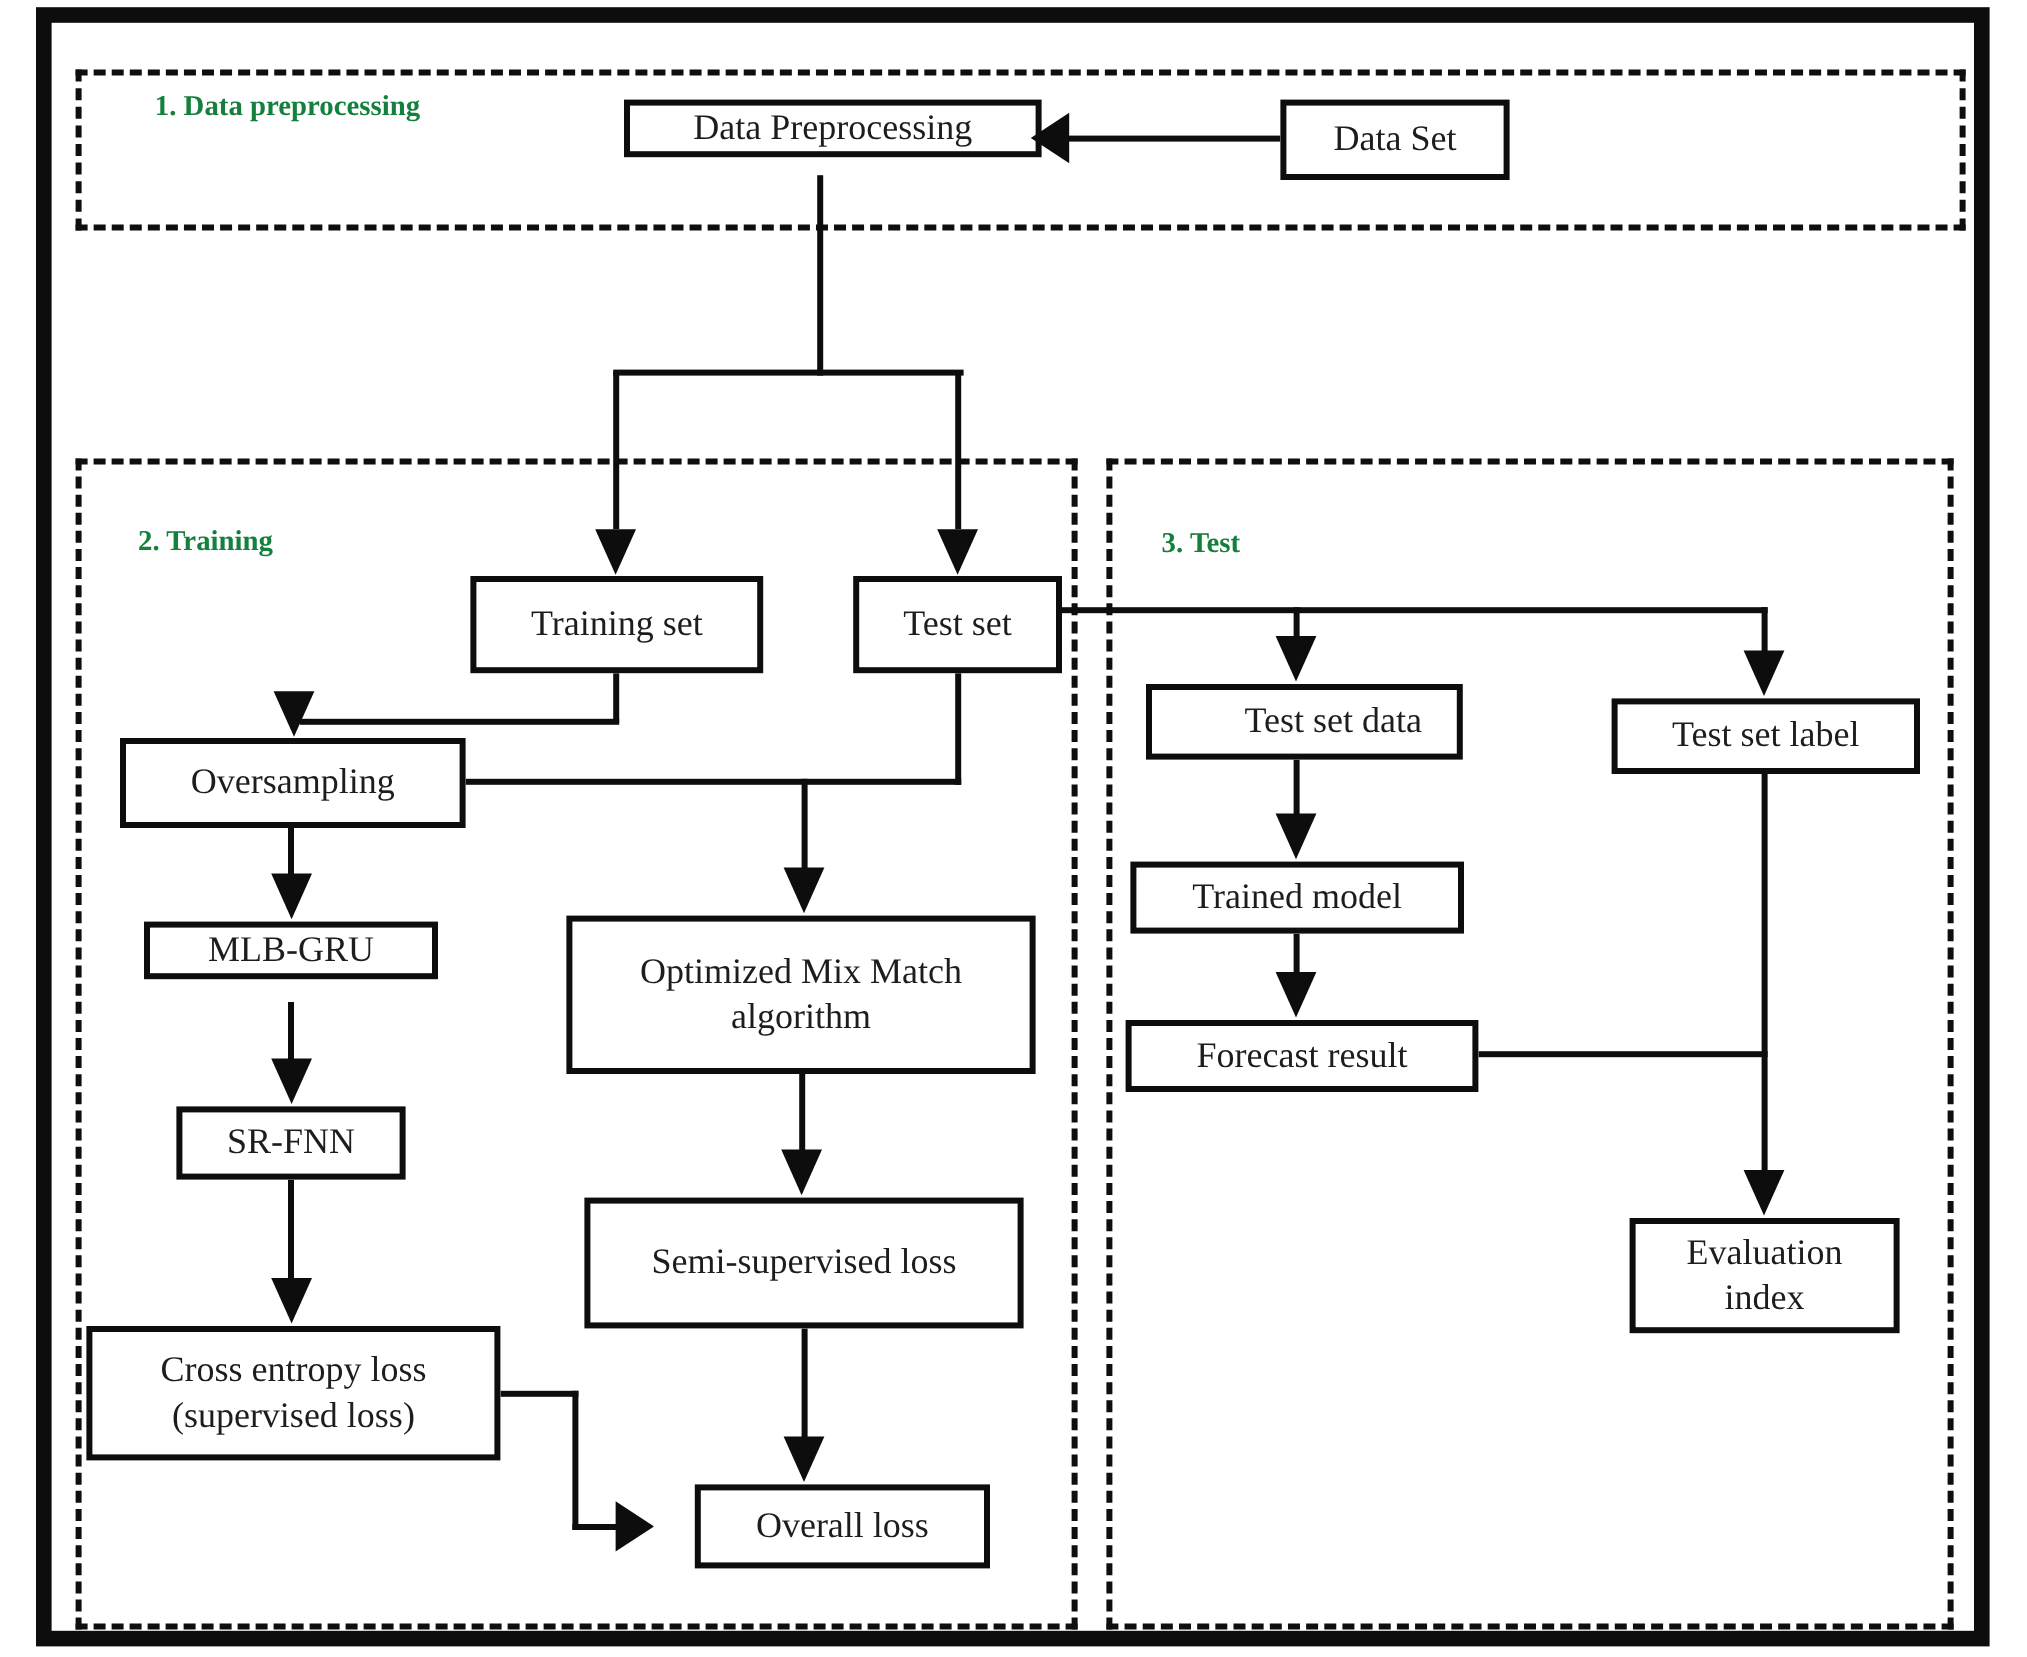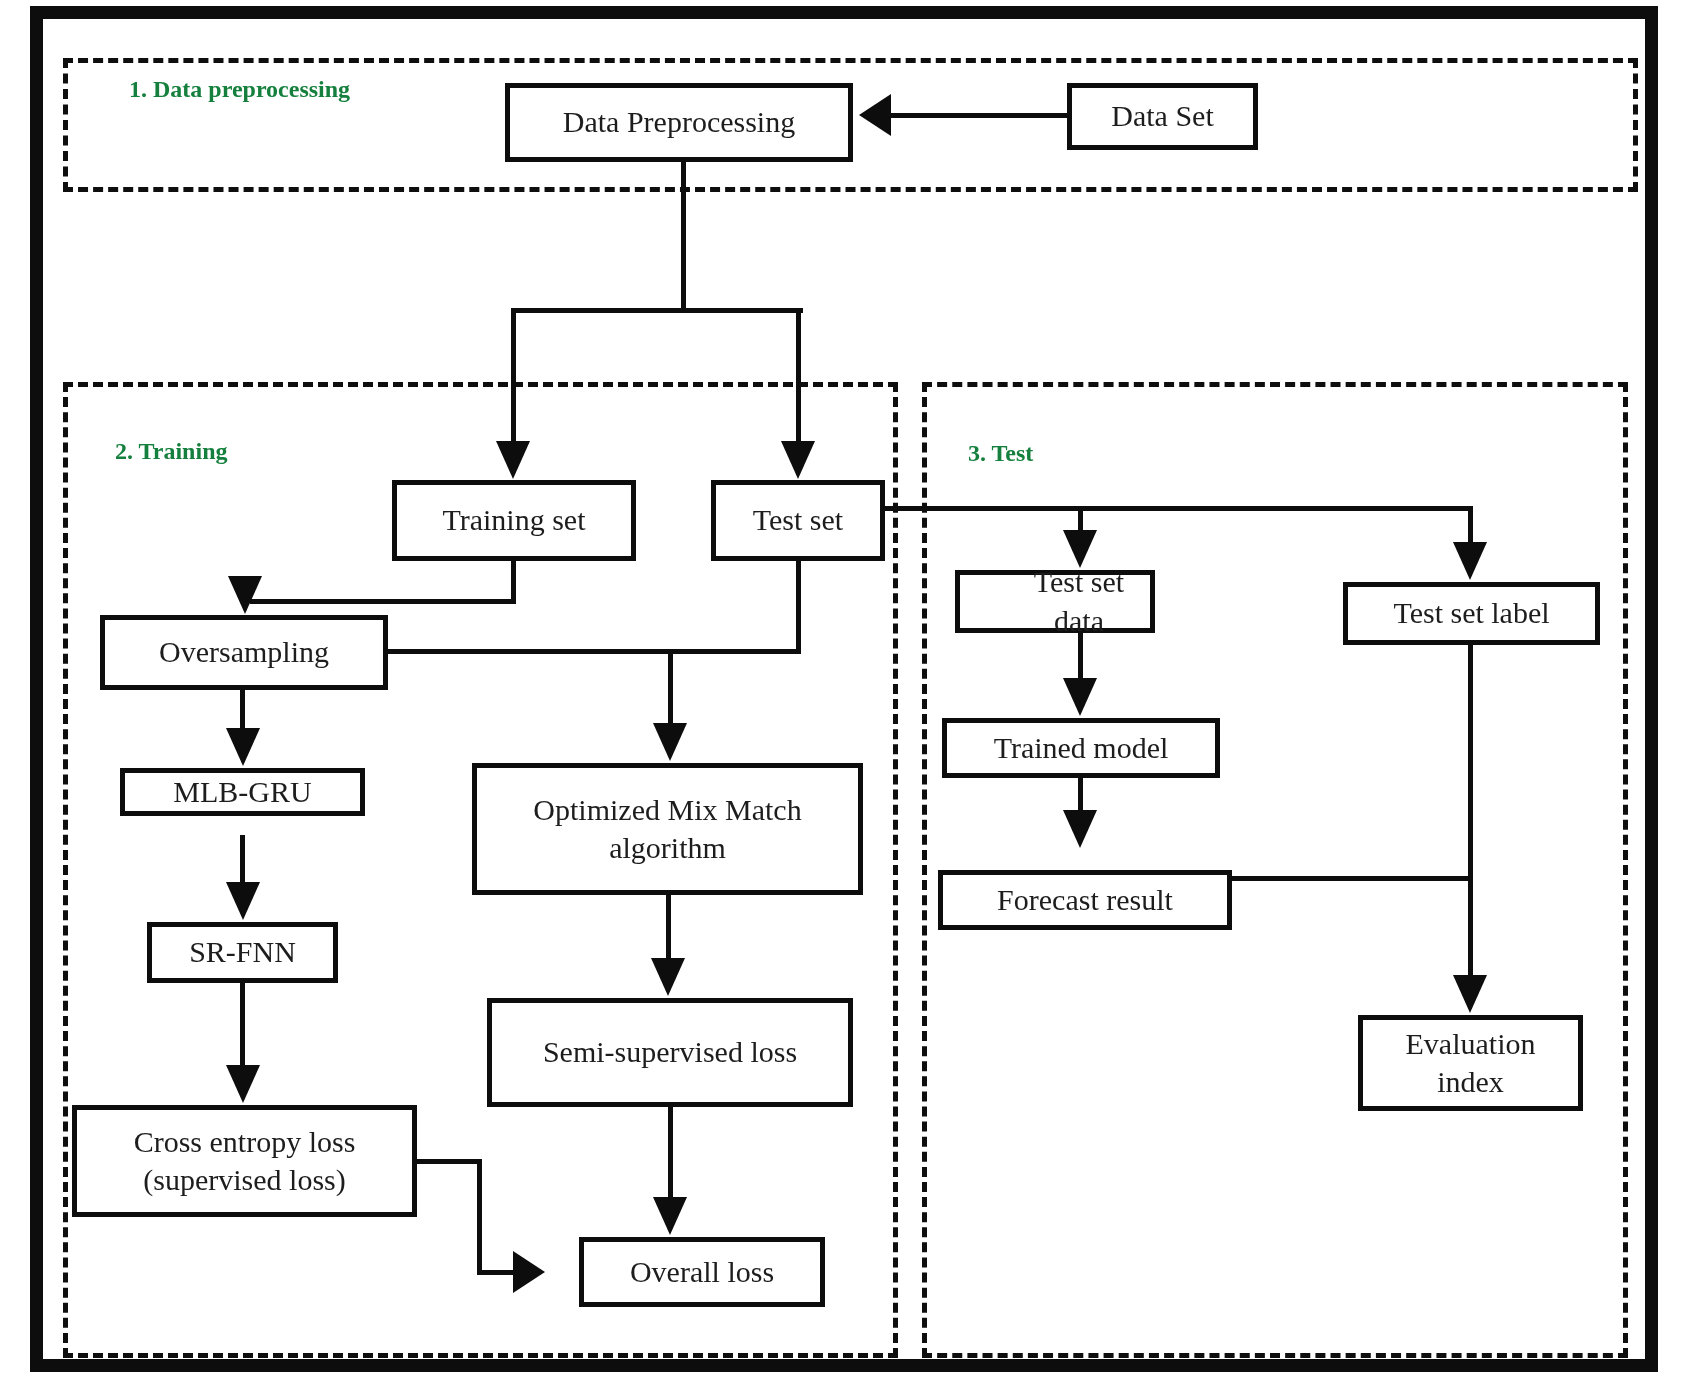--- a/index.html
+++ b/index.html
@@ -47,36 +47,36 @@
     <div class="connector" style="left: 417px; top: 1159px; width: 65px; height: 5px;"></div>
     <div class="connector" style="left: 477px; top: 1159px; width: 5px; height: 116px;"></div>
     <div class="connector" style="left: 477px; top: 1270px; width: 38px; height: 5px;"></div>
     <div class="connector" style="left: 885px; top: 506px; width: 588px; height: 5px;"></div>
     <div class="connector" style="left: 1078px; top: 506px; width: 5px; height: 26px;"></div>
     <div class="connector" style="left: 1468px; top: 506px; width: 5px; height: 38px;"></div>
     <div class="connector" style="left: 1078px; top: 633px; width: 5px; height: 47px;"></div>
     <div class="connector" style="left: 1078px; top: 778px; width: 5px; height: 34px;"></div>
     <div class="connector" style="left: 1232px; top: 876px; width: 241px; height: 5px;"></div>
     <div class="connector" style="left: 1468px; top: 645px; width: 5px; height: 332px;"></div>
-    <div class="node" style="left: 505px; top: 83px; width: 348px; height: 79px;">Data Preprocessing</div>
+    <div class="node" style="left: 520px; top: 83px; width: 348px; height: 48px;">Data Preprocessing</div>
     <div class="node" style="left: 1067px; top: 83px; width: 191px; height: 67px;">Data Set</div>
     <div class="node" style="left: 392px; top: 480px; width: 244px; height: 81px;">Training set</div>
     <div class="node" style="left: 711px; top: 480px; width: 174px; height: 81px;">Test set</div>
     <div class="node" style="left: 100px; top: 615px; width: 288px; height: 75px;">Oversampling</div>
     <div class="node" style="left: 120px; top: 768px; width: 245px; height: 48px;">MLB-GRU</div>
     <div class="node" style="left: 147px; top: 922px; width: 191px; height: 61px;">SR-FNN</div>
     <div class="node" style="left: 72px; top: 1105px; width: 345px; height: 112px;">Cross entropy loss
 (supervised loss)</div>
     <div class="node" style="left: 472px; top: 763px; width: 391px; height: 132px;">Optimized Mix Match
 algorithm</div>
     <div class="node" style="left: 487px; top: 998px; width: 366px; height: 109px;">Semi-supervised loss</div>
     <div class="node" style="left: 547px; top: 1237px; width: 246px; height: 70px; margin-left: 32px;">Overall loss</div>
-    <div class="node" style="left: 955px; top: 570px; width: 200px; height: 63px; padding-left: 48px;">Test set data</div>
+    <div class="node" style="left: 955px; top: 570px; width: 264px; height: 63px; padding-left: 48px;">Test set data</div>
     <div class="node" style="left: 942px; top: 718px; width: 278px; height: 60px;">Trained model</div>
-    <div class="node" style="left: 938px; top: 850px; width: 294px; height: 60px; margin-top: 20px;">Forecast result</div>
+    <div class="node" style="left: 938px; top: 850px; width: 294px; height: 60px;">Forecast result</div>
     <div class="node" style="left: 1343px; top: 582px; width: 257px; height: 63px;">Test set label</div>
     <div class="node" style="left: 1358px; top: 1015px; width: 225px; height: 96px;">Evaluation
 index</div>
     <div class="arrow left" style="left: 859px; top: 94px;"></div>
     <div class="arrow down" style="left: 496px; top: 441px;"></div>
     <div class="arrow down" style="left: 781px; top: 441px;"></div>
     <div class="arrow down" style="left: 228px; top: 576px;"></div>
     <div class="arrow down" style="left: 226px; top: 728px;"></div>
     <div class="arrow down" style="left: 226px; top: 882px;"></div>
     <div class="arrow down" style="left: 226px; top: 1065px;"></div>

